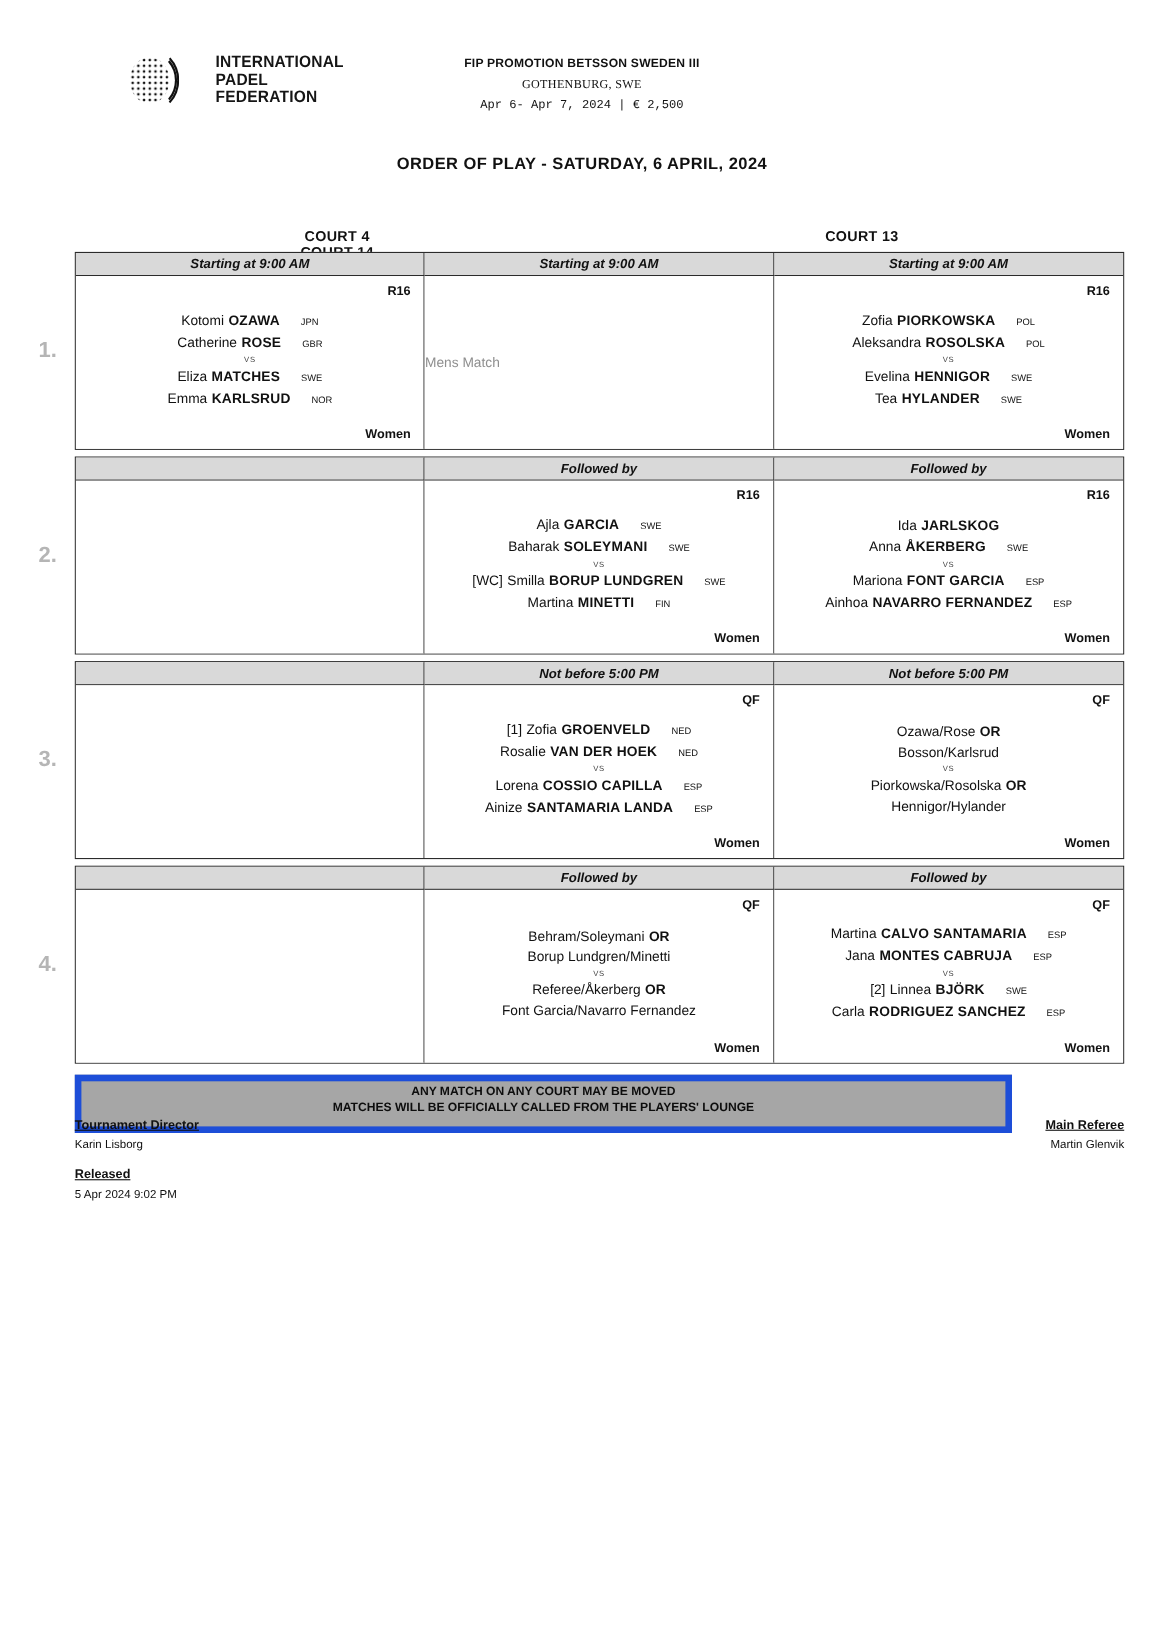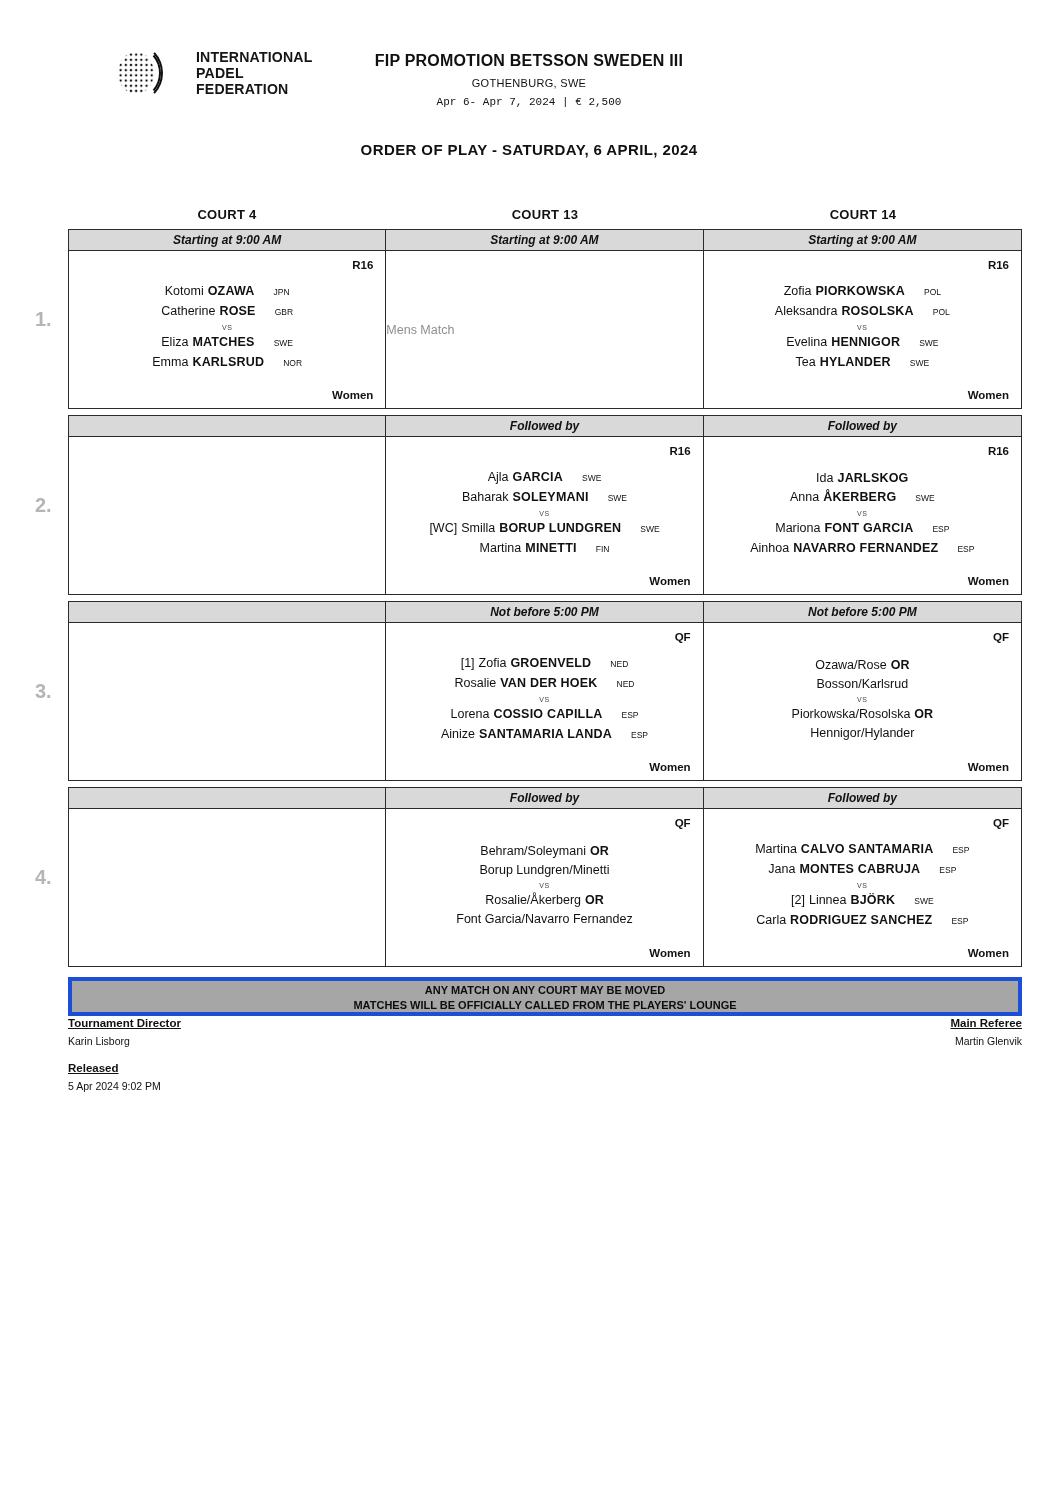--- a/index.html
+++ b/index.html
@@ -12,27 +12,27 @@
   .logo{position:absolute;left:116px;top:46px;display:flex;align-items:center;gap:26px;}
   .logo-mark{position:relative;width:54px;height:54px;}
   .dots{position:absolute;left:2px;top:6px;width:36px;height:42px;border-radius:50%;
         background:radial-gradient(#101010 1.25px,transparent 1.4px);background-size:5.2px 5.2px;}
   .arc{position:absolute;border:2.6px solid transparent;border-radius:50%;}
   .arc.a1{width:44px;height:50px;left:1px;top:2px;border-right-color:#101010;}
   .arc.a2{width:54px;height:58px;left:-7px;top:-2px;border-right-color:#101010;}
   .logo-text{font-weight:bold;font-size:15px;line-height:16px;letter-spacing:.2px;color:var(--ink);
              transform:scaleX(.94);transform-origin:left center;}
   .title-block{position:absolute;left:0;right:0;top:52px;text-align:center;}
-  .t-title{font-size:16px;font-weight:bold;letter-spacing:.2px;}
-  .t-loc{margin-top:7px;font-size:11px;letter-spacing:.3px;}
+  .t-title{font-size:11px;font-weight:bold;letter-spacing:.2px;}
+  .t-loc{margin-top:7px;font-size:11px;letter-spacing:.3px;font-family:Liberation Serif, serif;}
   .t-date{margin-top:7px;font-size:11px;font-family:Liberation Mono, monospace;}
   .oop-title{position:absolute;left:0;right:0;top:141px;text-align:center;font-size:15px;font-weight:bold;letter-spacing:.4px;}
 
   
-  .court-headers{position:absolute;left:68px;top:207px;width:954px;display:grid;grid-template-columns:1fr 1fr 1fr;}
+  .court-headers{position:absolute;left:68px;top:207px;width:954px;display:grid;grid-template-columns:1fr 1fr;}
   .court-h{text-align:center;font-weight:bold;font-size:13px;letter-spacing:.3px;}
 
   
   .oop-table{position:absolute;left:68px;top:229px;width:954px;}
   .row-block{position:relative;border:1px solid var(--line);margin-bottom:6px;background:#fff;}
   .band-row,.body-row{display:grid;grid-template-columns:1fr 1fr 1fr;}
   .band-cell{height:21px;background:var(--band);border-bottom:1px solid var(--line);border-right:1px solid var(--line);
              text-align:center;font-style:italic;font-weight:bold;font-size:12px;line-height:20px;}
   .band-cell:last-child{border-right:none;}
   .body-cell{position:relative;height:157px;border-right:1px solid var(--line);background:#fff;
@@ -46,22 +46,22 @@
   .line .pre{margin-right:4px;}
   .line .first{margin-right:4px;}
   .line .last{font-weight:bold;letter-spacing:.2px;}
   .line .nat{font-size:8.5px;margin-left:19px;}
   .line .or{font-weight:bold;margin-left:4px;}
   .vs-label{font-size:7px;line-height:11px;color:#444;letter-spacing:.6px;}
   .row-number{position:absolute;left:-34px;top:50%;transform:translateY(-50%);
               font-size:20px;font-weight:bold;color:#b5b5b5;}
 
   
-  .notice{position:absolute;left:68px;top:977px;width:954px;background:var(--notice);border:4px solid #1d4ed8;
-          text-align:center;font-weight:bold;font-size:11px;line-height:14.5px;padding:2px 0 0;color:#0d0d0d;}
+  .notice{position:absolute;left:68px;top:977px;width:852px;background:var(--notice);border:6px solid #1d4ed8;
+          text-align:center;font-weight:bold;font-size:11px;line-height:14.5px;padding:2px 0 10px;color:#0d0d0d;}
   .footer-left{position:absolute;left:68px;top:1017px;}
   .footer-right{position:absolute;right:36px;top:1017px;text-align:right;}
   .f-label{font-weight:bold;font-size:11.5px;text-decoration:underline;margin-top:15px;}
   .f-label:first-child{margin-top:0;}
   .f-value{font-size:10.5px;margin-top:6px;}
 </style>
 </head>
 <body>
 
 <div class="page">
@@ -203,21 +203,21 @@
           <div class="band-cell">Followed by</div>
         </div>
         <div class="body-row">
           <div class="body-cell"></div>
           <div class="body-cell">
             <div class="round-label">QF</div>
             <div class="match-lines">
               <div class="line"><span class="tnames">Behram/Soleymani</span><span class="or">OR</span></div>
               <div class="line"><span class="tnames">Borup Lundgren/Minetti</span></div>
               <div class="vs-label">VS</div>
-              <div class="line"><span class="tnames">Rosalie/Åkerberg</span><span class="or">OR</span></div>
+              <div class="line"><span class="tnames">Referee/Åkerberg</span><span class="or">OR</span></div>
               <div class="line"><span class="tnames">Font Garcia/Navarro Fernandez</span></div>
             </div>
             <div class="category-label">Women</div>
           </div>
           <div class="body-cell">
             <div class="round-label">QF</div>
             <div class="match-lines">
               <div class="line"><span class="first">Martina</span><span class="last">CALVO SANTAMARIA</span><span class="nat">ESP</span></div>
               <div class="line"><span class="first">Jana</span><span class="last">MONTES CABRUJA</span><span class="nat">ESP</span></div>
               <div class="vs-label">VS</div>

